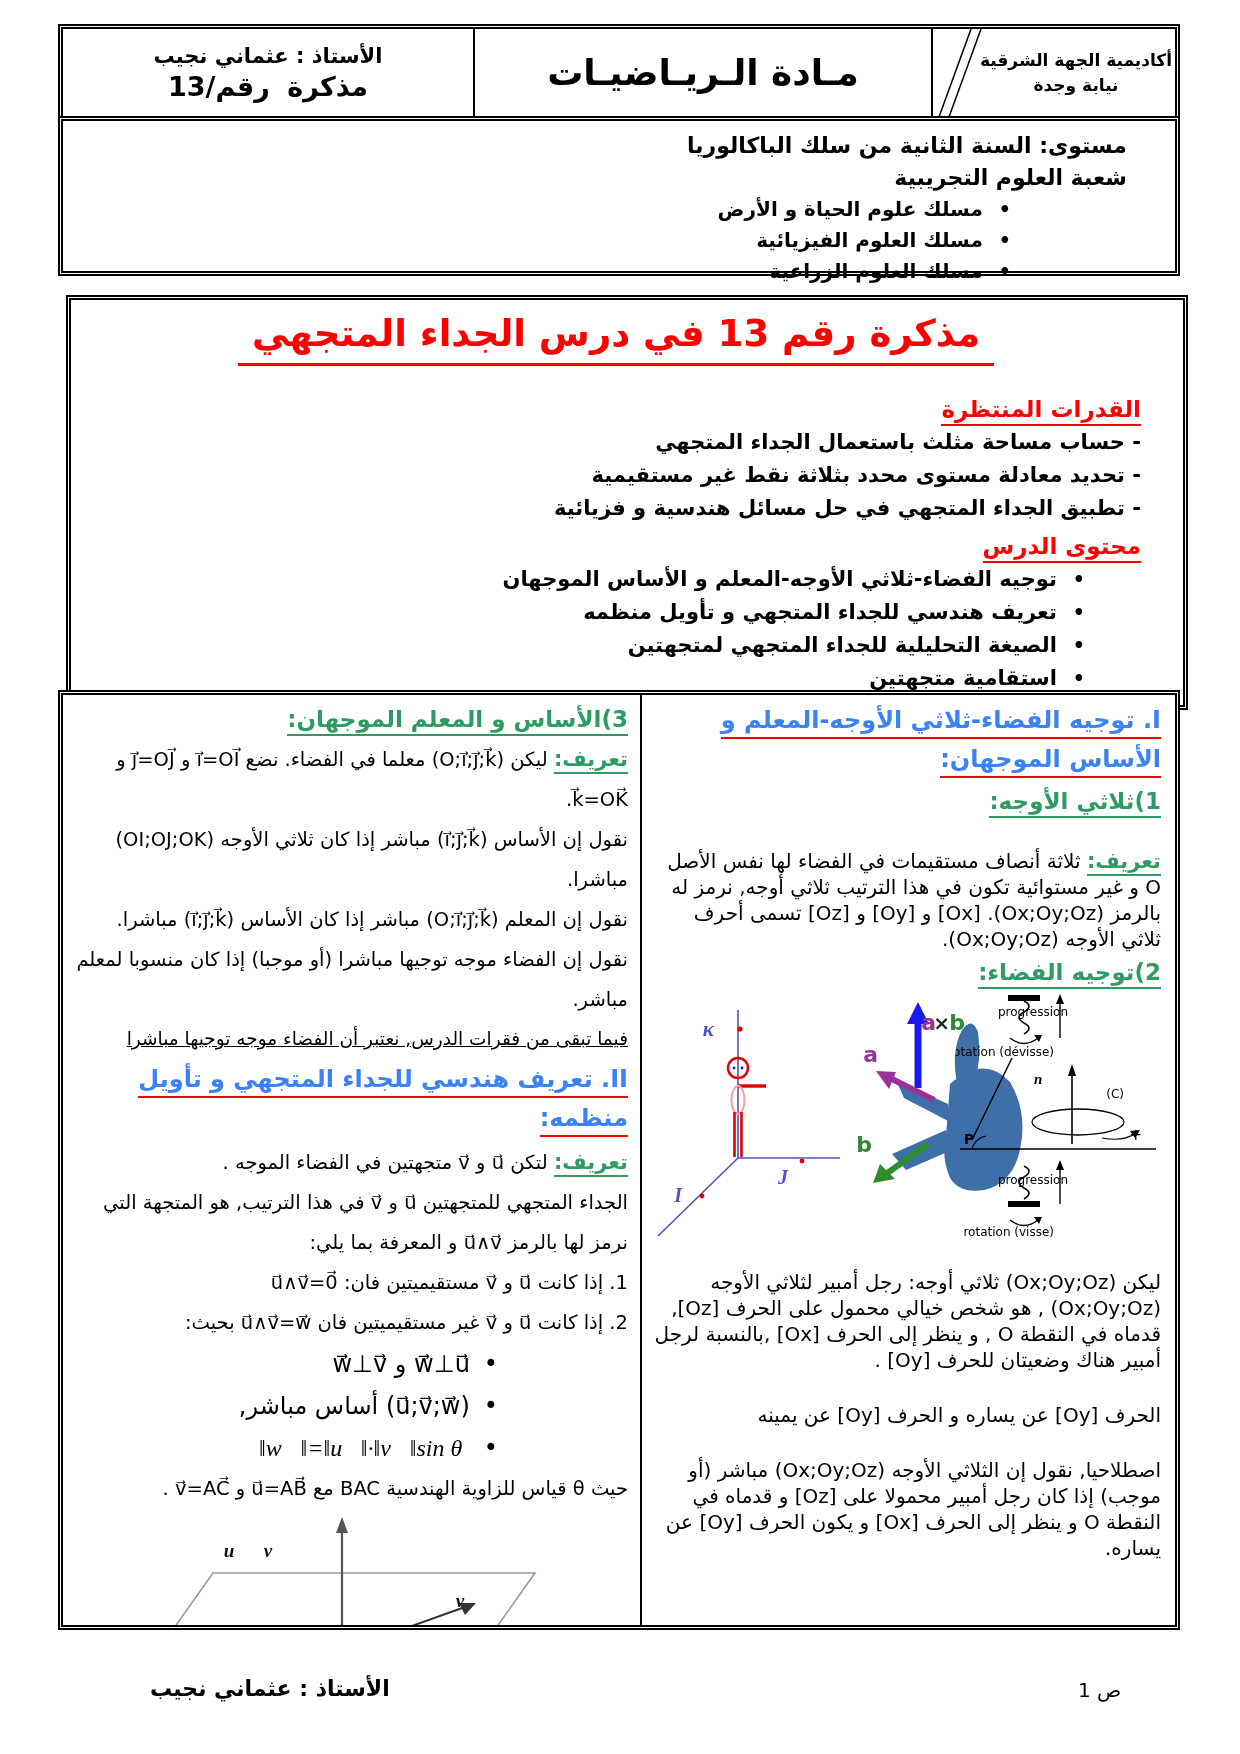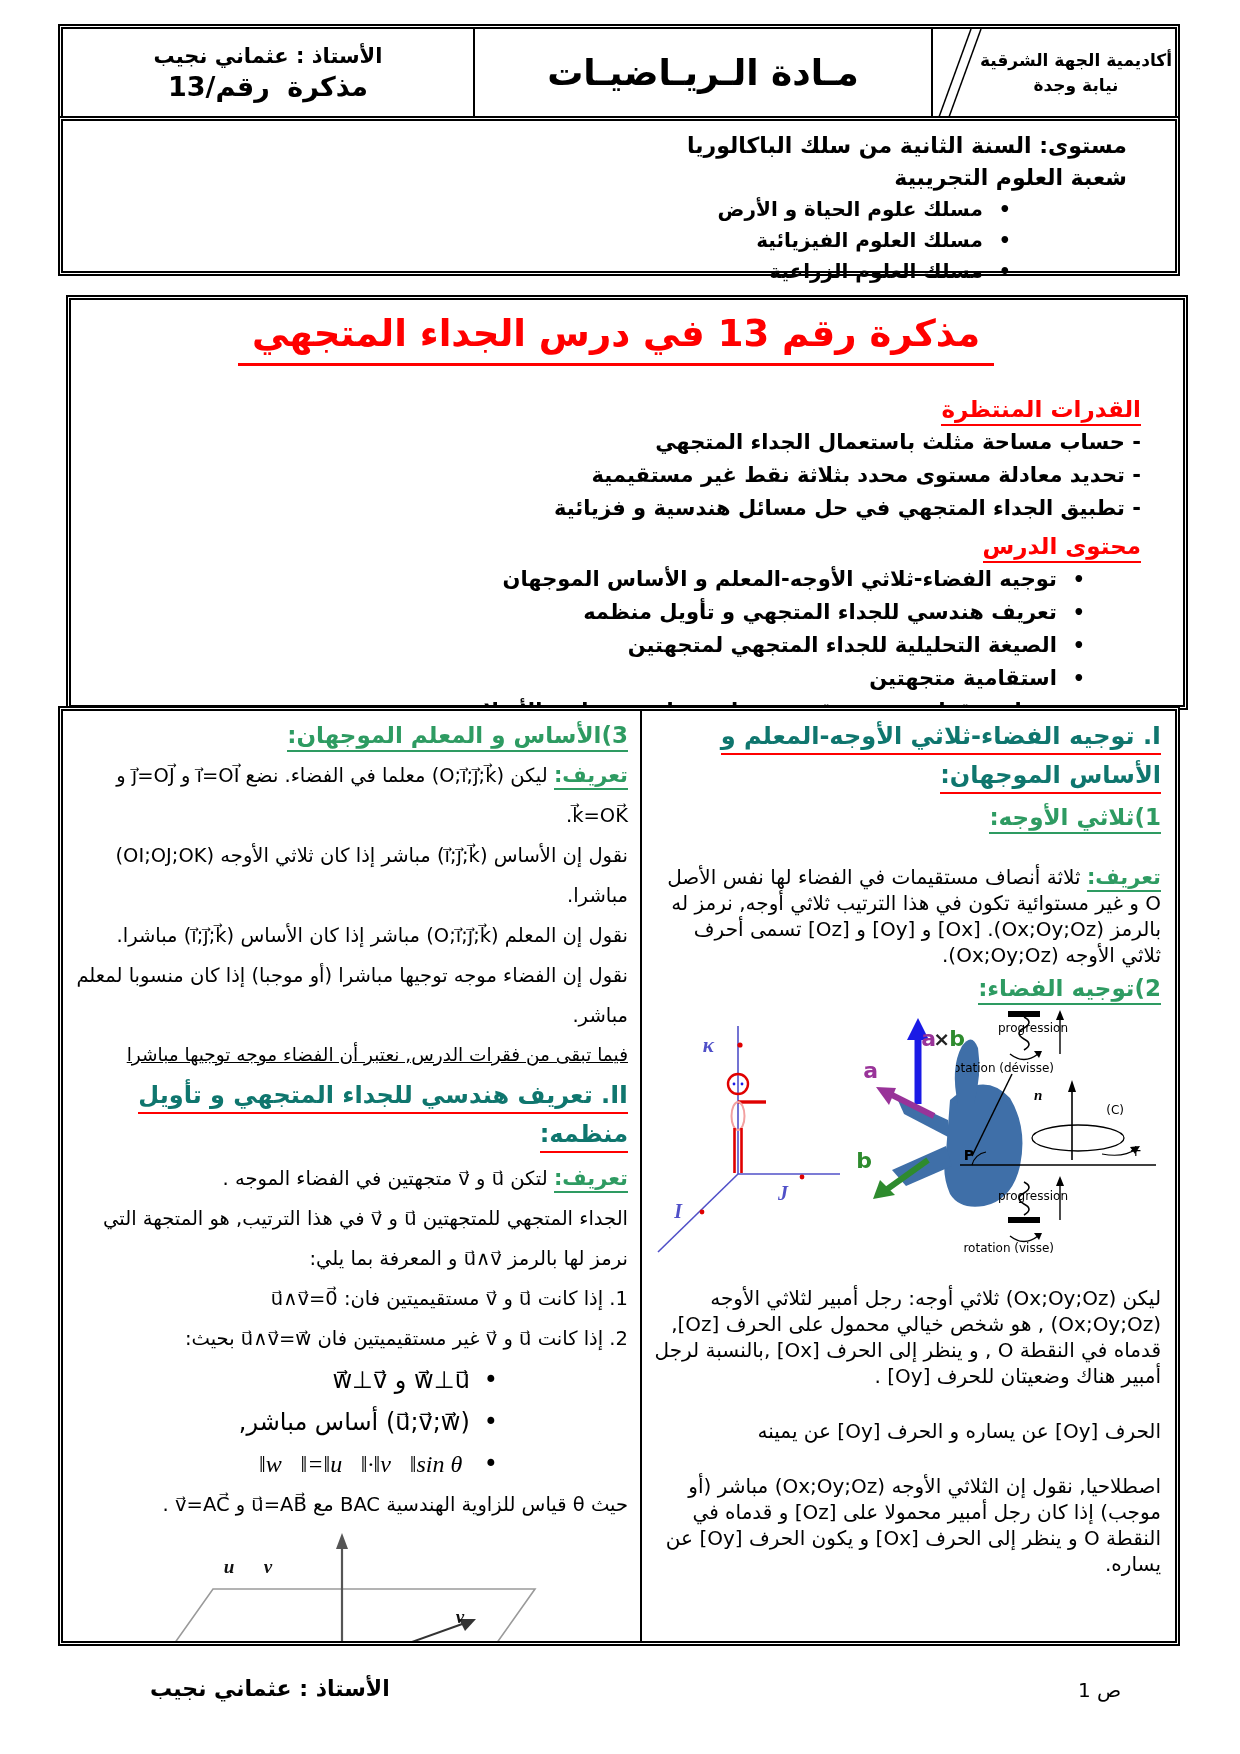--- a/index.html
+++ b/index.html
@@ -26,24 +26,24 @@
   
   #intro-box{left:58px;top:295px;width:1122px;height:415px;padding:12px 42px 4px 20px;margin-left:8px;}
   .main-title{text-align:center;margin-bottom:26px;}
   .main-title span{display:inline-block;color:#f00;font-weight:bold;font-size:37px;
                    border-bottom:3px solid #f00;padding:0 14px 8px;}
   .red-head{font-size:23px;font-weight:bold;color:#f00;line-height:34px;margin-top:4px;}
   .red-head span{border-bottom:2px solid #f00;padding-bottom:2px;}
   .cap-line{font-weight:bold;font-size:21px;line-height:33px;}
   #intro-box .blt{font-weight:bold;font-size:21px;line-height:33px;padding-right:56px;}
   
-  #main-box{left:58px;top:706px;width:1122px;height:940px;display:flex;overflow:hidden;}
+  #main-box{left:58px;top:690px;width:1122px;height:940px;display:flex;overflow:hidden;}
   #col-left{width:557px;border-right:2px solid #000;padding:4px 12px 0 8px;overflow:hidden;}
   #col-right{flex:1;padding:4px 14px 0 8px;overflow:hidden;}
-  .h-red{color:#0f766e;font-weight:bold;font-size:24px;line-height:39px;margin:2px 0 4px;}
+  .h-red{color:#3b82f6;font-weight:bold;font-size:24px;line-height:39px;margin:2px 0 4px;}
   .h-red .u{border-bottom:2px solid #f00;padding-bottom:3px;}
   .h-green{color:#2e9b62;font-weight:bold;font-size:23px;line-height:36px;margin:2px 0 2px;}
   .h-green .u{border-bottom:2px solid #2e9b62;padding-bottom:2px;}
   .glabel{color:#2e9b62;font-weight:bold;font-size:21px;
           border-bottom:2px solid #2e9b62;padding-bottom:1px;}
   #col-right .p{font-size:20px;line-height:26px;margin-top:29px;}
   #col-left .p{font-size:19.5px;line-height:40px;}
   .note-u{text-decoration:underline;font-size:18.5px;line-height:38px;}
   .ind-blt{padding-right:130px;font-size:24px;line-height:42px;}
   .ind-blt::before{content:"•";margin-left:14px;}

